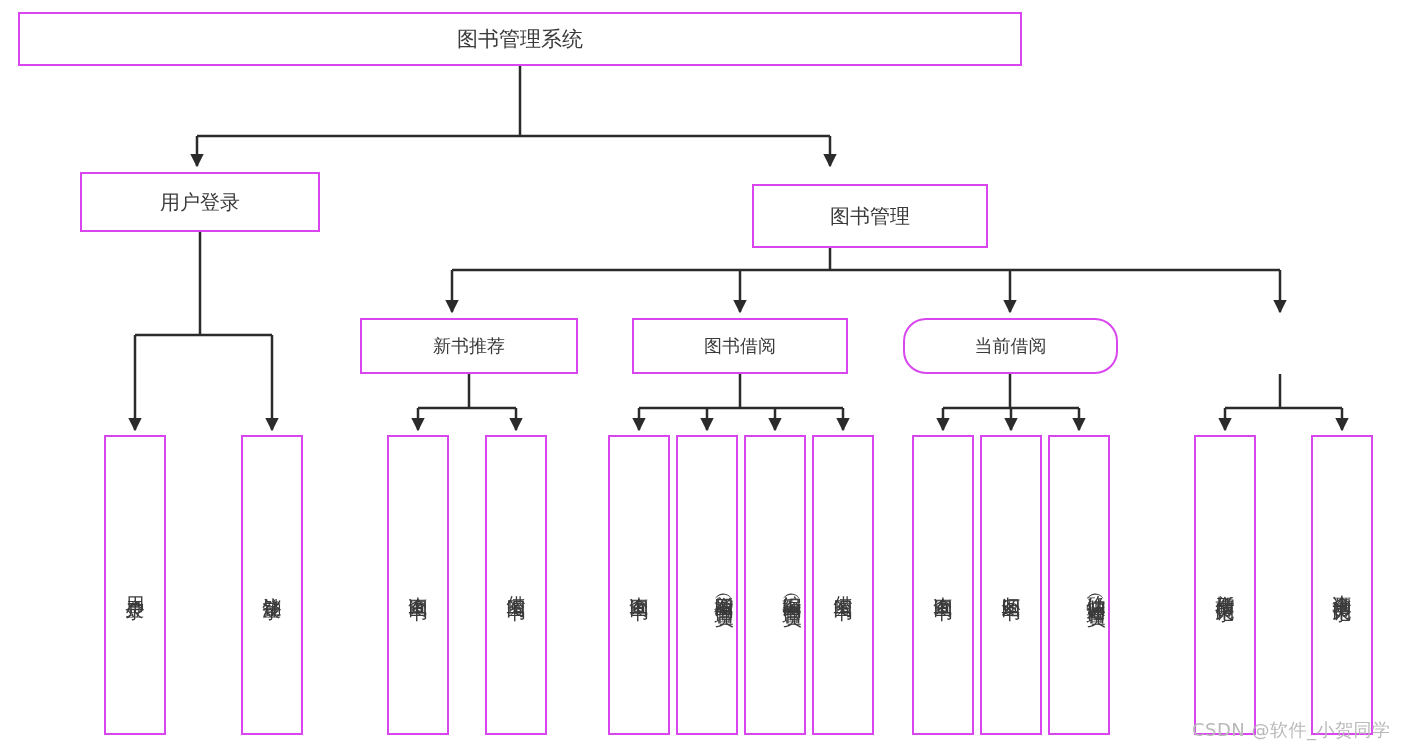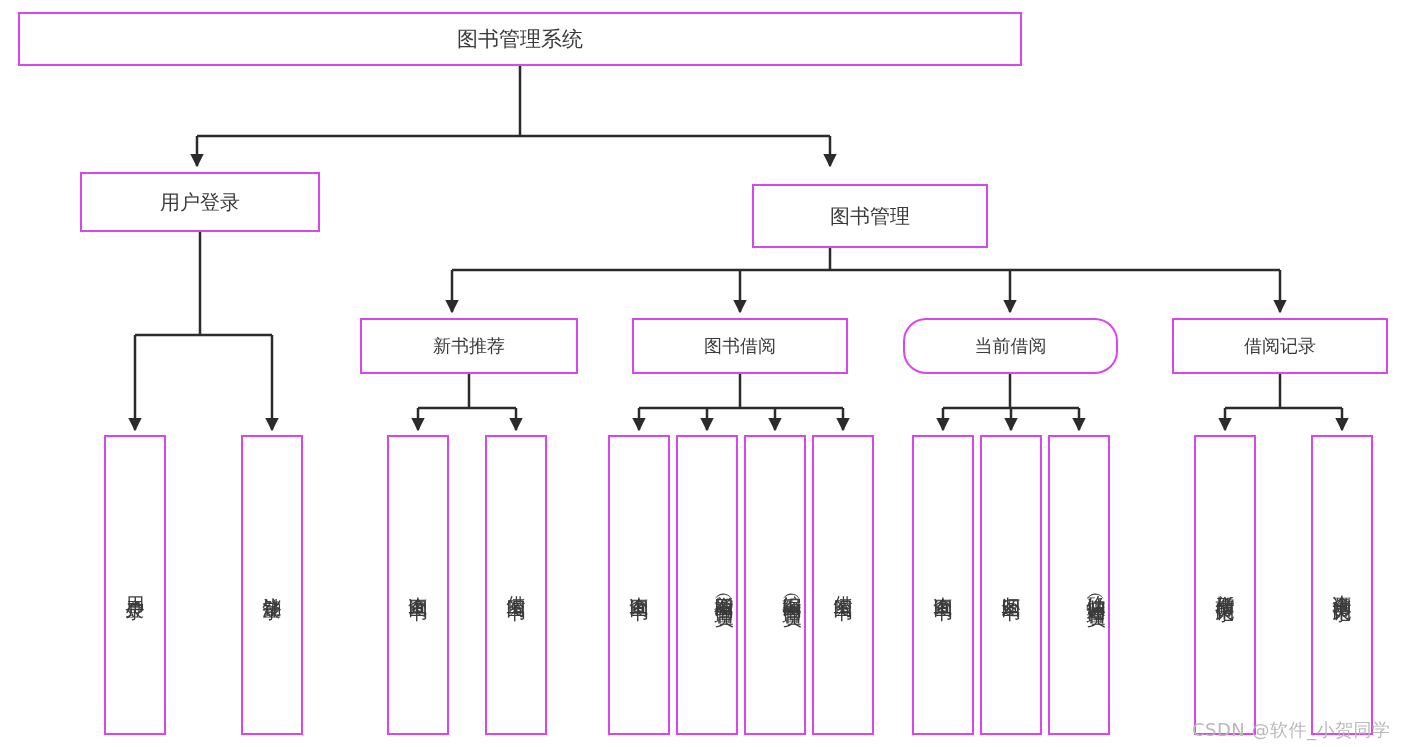--- a/index.html
+++ b/index.html
@@ -125,21 +125,20 @@
   <div class="node level1" style="left:80px; top:172px; width:240px; height:60px;">用户登录</div>
 
   <div class="node level1" style="left:712px; top:184px; width:236px; height:64px;margin-left:40px;">图书管理</div>
 
   <div class="node level2" style="left:360px; top:318px; width:218px; height:56px;">新书推荐</div>
 
   <div class="node level2" style="left:632px; top:318px; width:216px; height:56px;">图书借阅</div>
 
   <div class="node level2" style="left:903px; top:318px; width:215px; height:56px;border-radius:23px;">当前借阅</div>
 
-  <div class="node level2" style="left:1172px; top:318px; width:216px; height:56px;">借阅记录</div>
 
   <div class="node leaf short" style="left:104px; top:435px; width:62px; height:300px;">用户登录</div>
 
   <div class="node leaf short" style="left:241px; top:435px; width:62px; height:300px;">注销登录</div>
 
   <div class="node leaf short" style="left:387px; top:435px; width:62px; height:300px;">查询图书</div>
 
   <div class="node leaf short" style="left:485px; top:435px; width:62px; height:300px;">借阅图书</div>
 
   <div class="node leaf short" style="left:608px; top:435px; width:62px; height:300px;">查询图书</div>

